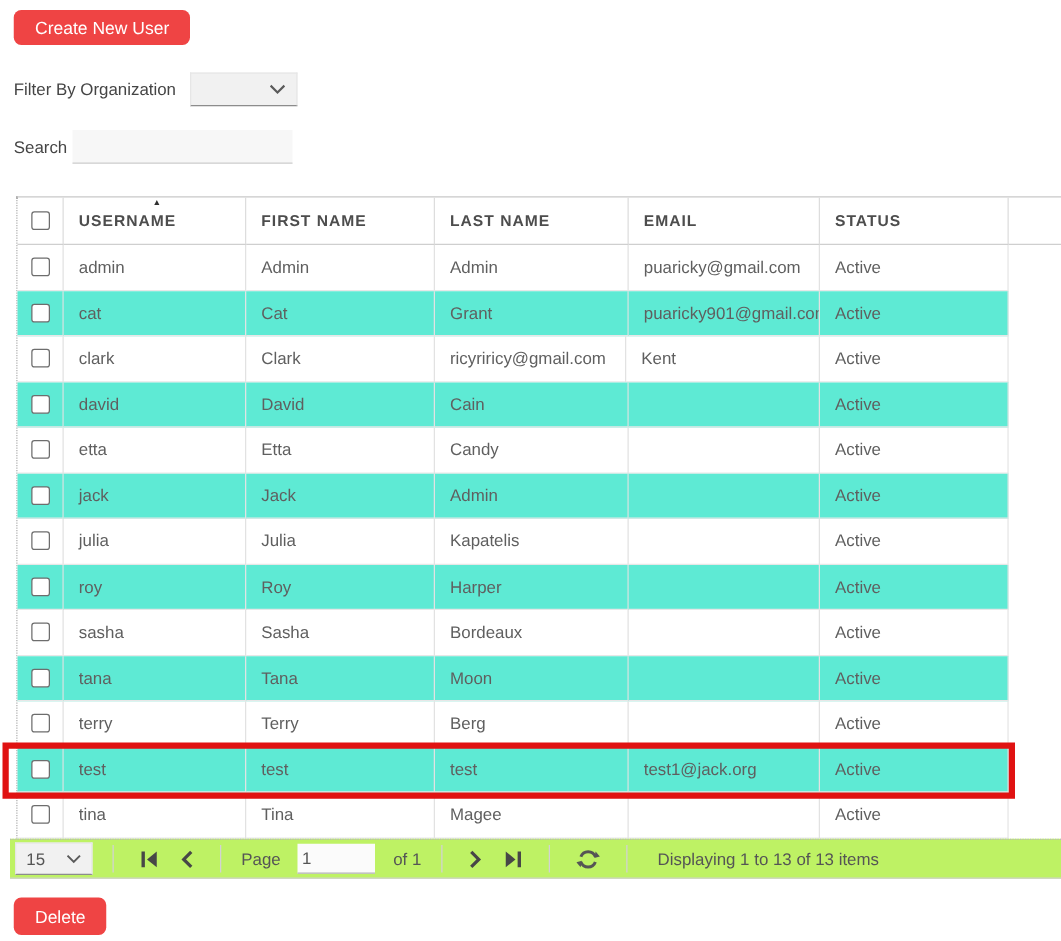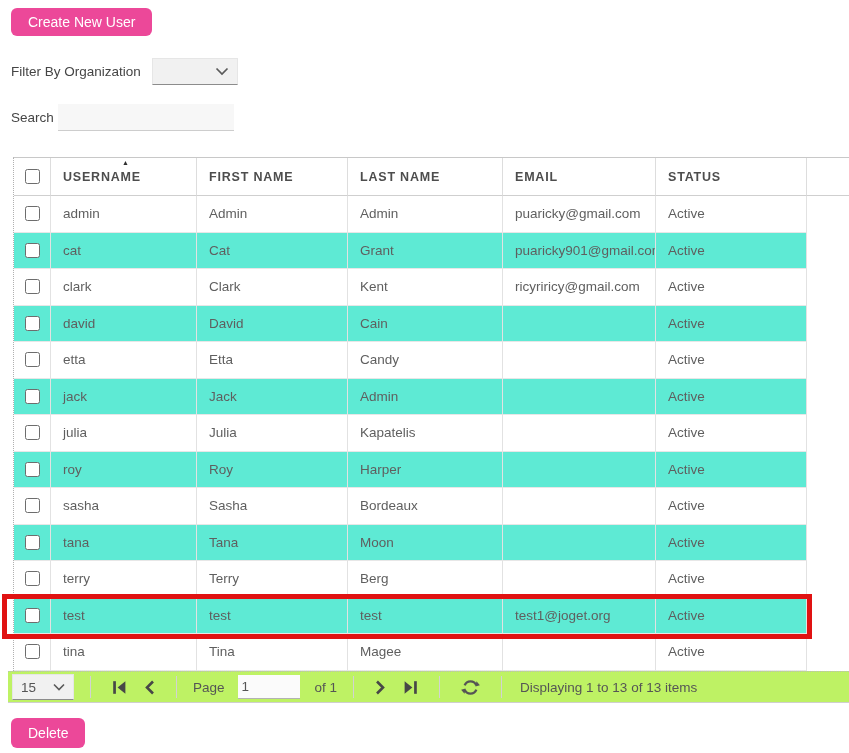--- a/index.html
+++ b/index.html
@@ -3,21 +3,21 @@
 <meta charset="utf-8">
 <style>
   html,body{margin:0;padding:0;background:#fff;}
   .canvas{
     position:relative;width:849px;height:753px;overflow:hidden;background:#fff;
     font-family:"Liberation Sans","DejaVu Sans",sans-serif;color:#5f5f5f;
   }
   
   .btn-primary{
     position:absolute;display:inline-flex;align-items:center;justify-content:center;
-    background:#ec4899;color:#fff;border:none;border-radius:6px;
+    background:#ef4444;color:#fff;border:none;border-radius:6px;
     font-family:inherit;font-size:14px;cursor:pointer;
   }
   .btn-create{left:11px;top:8px;height:28px;padding:0 17px;}
   .btn-delete{left:11px;top:718px;height:30px;padding:0 17px;}
   
   .flabel{position:absolute;font-size:13.5px;color:#454545;}
   .lbl-org{left:11px;top:64px;}
   .lbl-search{left:11px;top:110px;}
   .select-box{
     position:absolute;box-sizing:border-box;background:#f1f1f1;
@@ -83,21 +83,21 @@
     background:none;border:none;padding:0;margin:0 5px;display:flex;align-items:center;
     cursor:pointer;flex:none;
   }
   .pg-label{margin-right:6px;}
   .pg-input{
     box-sizing:border-box;width:62px;height:24px;background:#fbfbfb;border:none;
     border-bottom:1px solid #b3b3b3;font-family:inherit;font-size:13.5px;color:#555;
     padding:0 4px;outline:none;flex:none;
   }
   .pg-of{margin-left:8px;}
-  .pg-summary{margin-left:2px;text-align:right;}
+  .pg-summary{margin-left:8px;text-align:right;}
   .icon{display:inline-flex;align-items:center;}
 </style>
 </head>
 <body>
 
 <div class="canvas">
 
   <button class="btn-primary btn-create">Create New User</button>
 
   <span class="flabel lbl-org">Filter By Organization</span>
@@ -158,22 +158,22 @@
       <div class="td c4">puaricky901@gmail.com</div>
       <div class="td c5">Active</div>
       <div class="td c6"></div>
     </div>
         <div class="tr">
       <div class="td c0">
         <span class="cb"></span>
       </div>
       <div class="td c1">clark</div>
       <div class="td c2">Clark</div>
+      <div class="td c4">ricyriricy@gmail.com</div>
       <div class="td c3">Kent</div>
-      <div class="td c4">ricyriricy@gmail.com</div>
       <div class="td c5">Active</div>
       <div class="td c6"></div>
     </div>
         <div class="tr even">
       <div class="td c0">
         <span class="cb"></span>
       </div>
       <div class="td c1">david</div>
       <div class="td c2">David</div>
       <div class="td c3">Cain</div>
@@ -258,21 +258,21 @@
       <div class="td c5">Active</div>
       <div class="td c6"></div>
     </div>
         <div class="tr even highlight">
       <div class="td c0">
         <span class="cb"></span>
       </div>
       <div class="td c1">test</div>
       <div class="td c2">test</div>
       <div class="td c3">test</div>
-      <div class="td c4">test1@joget.org</div>
+      <div class="td c4">test1@jack.org</div>
       <div class="td c5">Active</div>
       <div class="td c6"></div>
     </div>
         <div class="tr">
       <div class="td c0">
         <span class="cb"></span>
       </div>
       <div class="td c1">tina</div>
       <div class="td c2">Tina</div>
       <div class="td c3">Magee</div>

